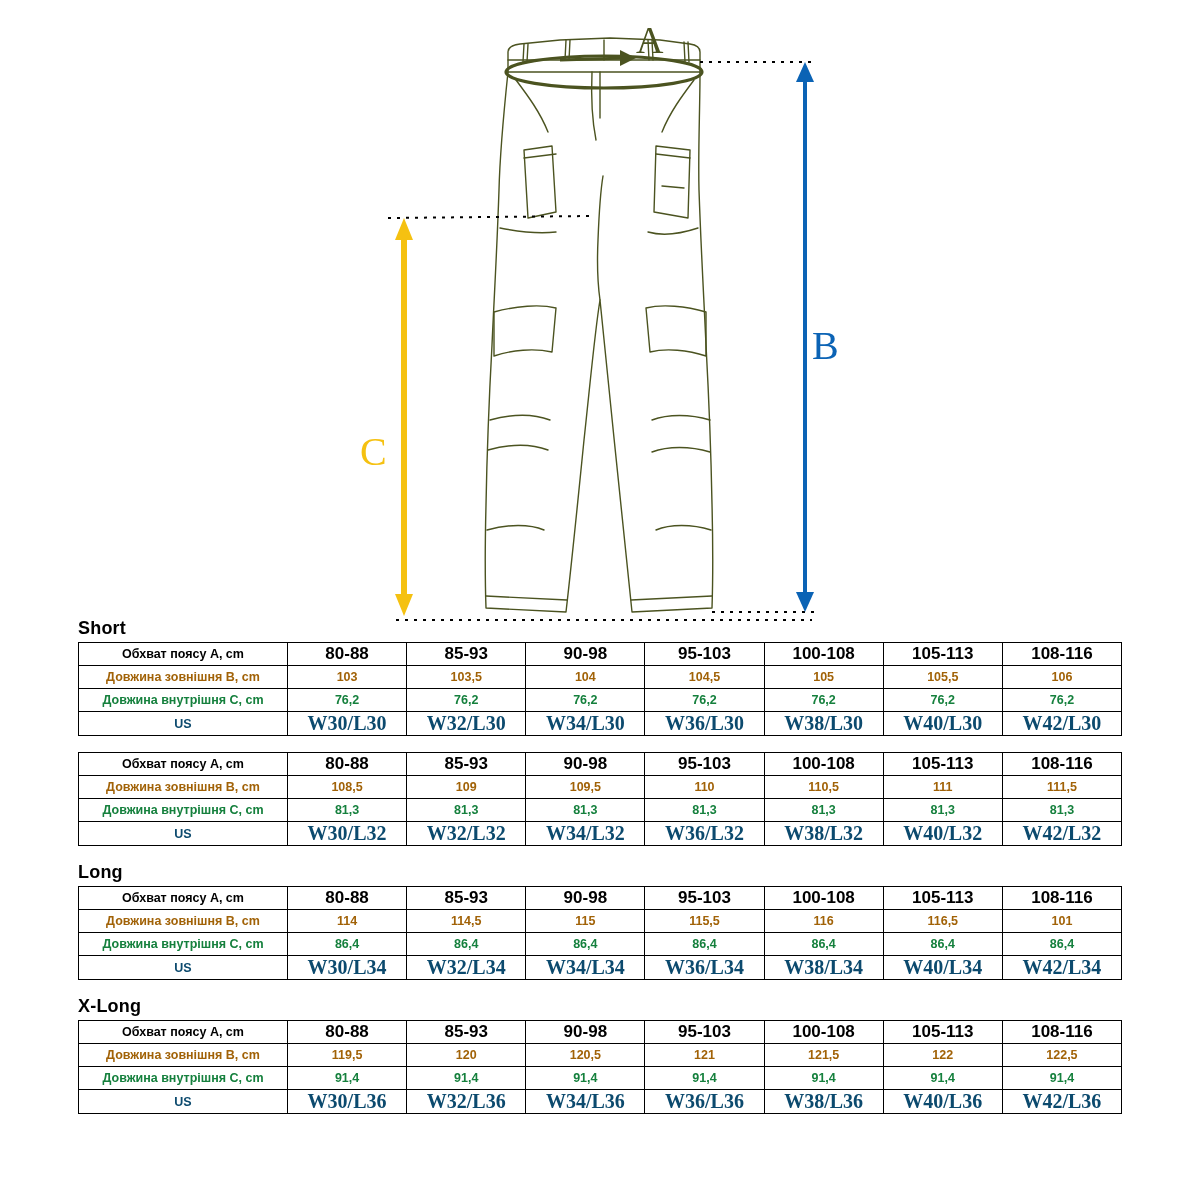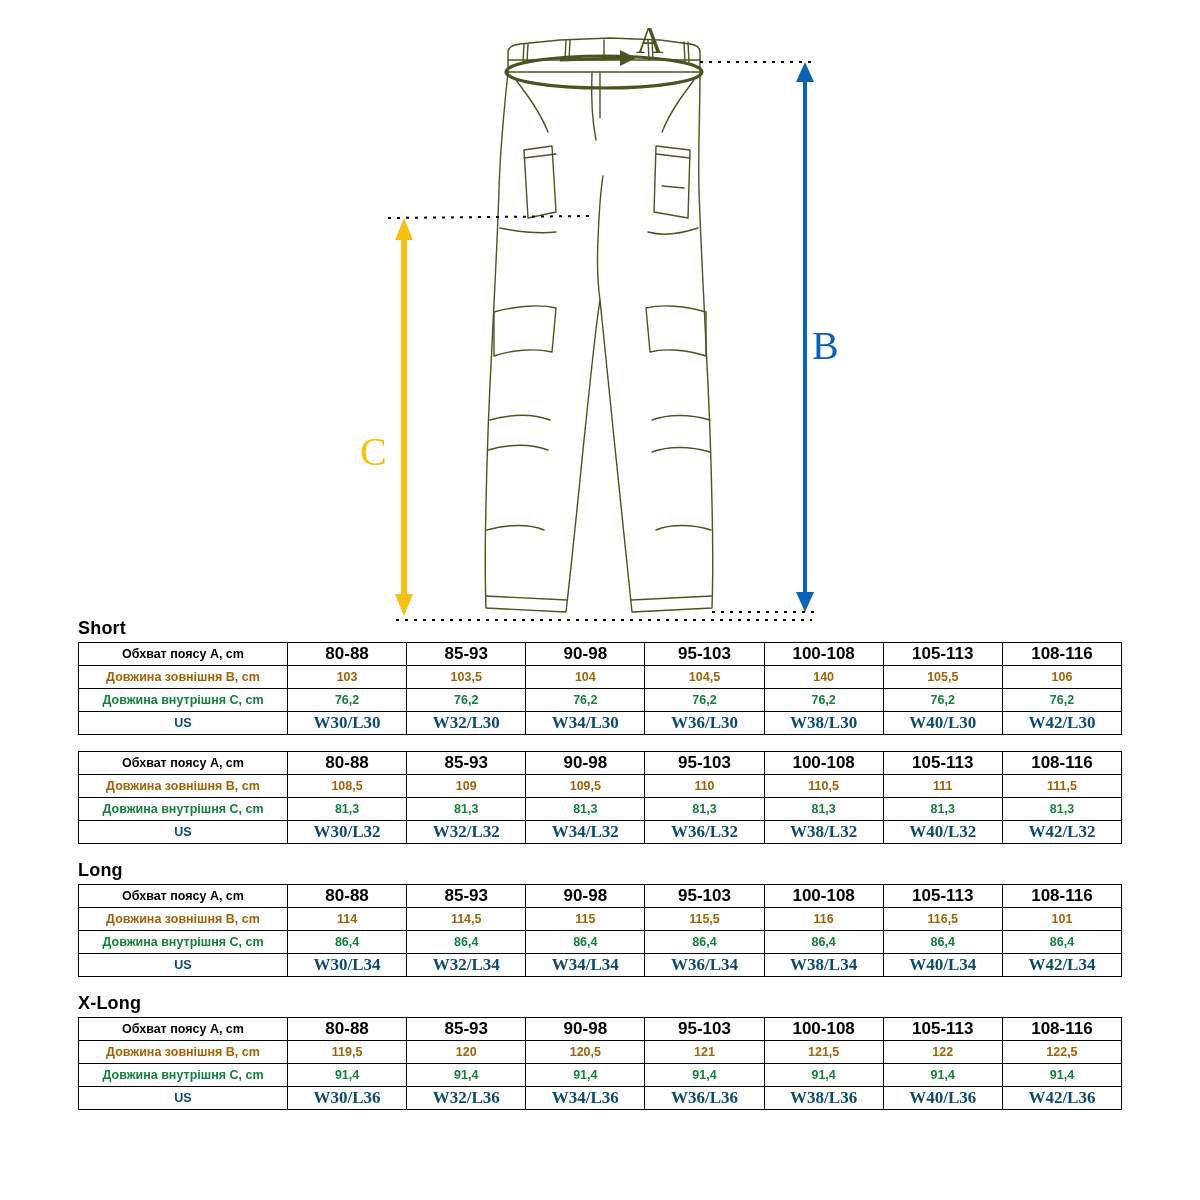--- a/index.html
+++ b/index.html
@@ -67,21 +67,21 @@
     text-align: right;
     padding-right: 6px;
     width: 204px;
   }
   tr.row-a td { color: #000000; text-align: center; }
   tr.row-b td { color: #a16207; }
   tr.row-c td { color: #15803d; }
   tr.row-us td { color: #0c4a6e; margin-top: 29px; }
   tr.row-us td.val {
     font-family: "Liberation Serif", serif;
-    font-size: 17px;
+    font-size: 20px;
     font-weight: bold;
   }
   tr.row-a td.val { font-size: 17px; }
 </style>
 </head>
 <body>
 
 <div id="diagram">
 
   <svg width="1200" height="630" viewBox="0 0 1200 630">
@@ -190,21 +190,21 @@
         <td class="val">100-108</td>
         <td class="val">105-113</td>
         <td class="val">108-116</td>
       </tr>
       <tr class="row-b">
         <td class="row-label">Довжина зовнішня B, cm</td>
         <td class="val">103</td>
         <td class="val">103,5</td>
         <td class="val">104</td>
         <td class="val">104,5</td>
-        <td class="val">140</td>
+        <td class="val">105</td>
         <td class="val">105,5</td>
         <td class="val">106</td>
       </tr>
       <tr class="row-c">
         <td class="row-label">Довжина внутрішня C, cm</td>
         <td class="val">76,2</td>
         <td class="val">76,2</td>
         <td class="val">76,2</td>
         <td class="val">76,2</td>
         <td class="val">76,2</td>

